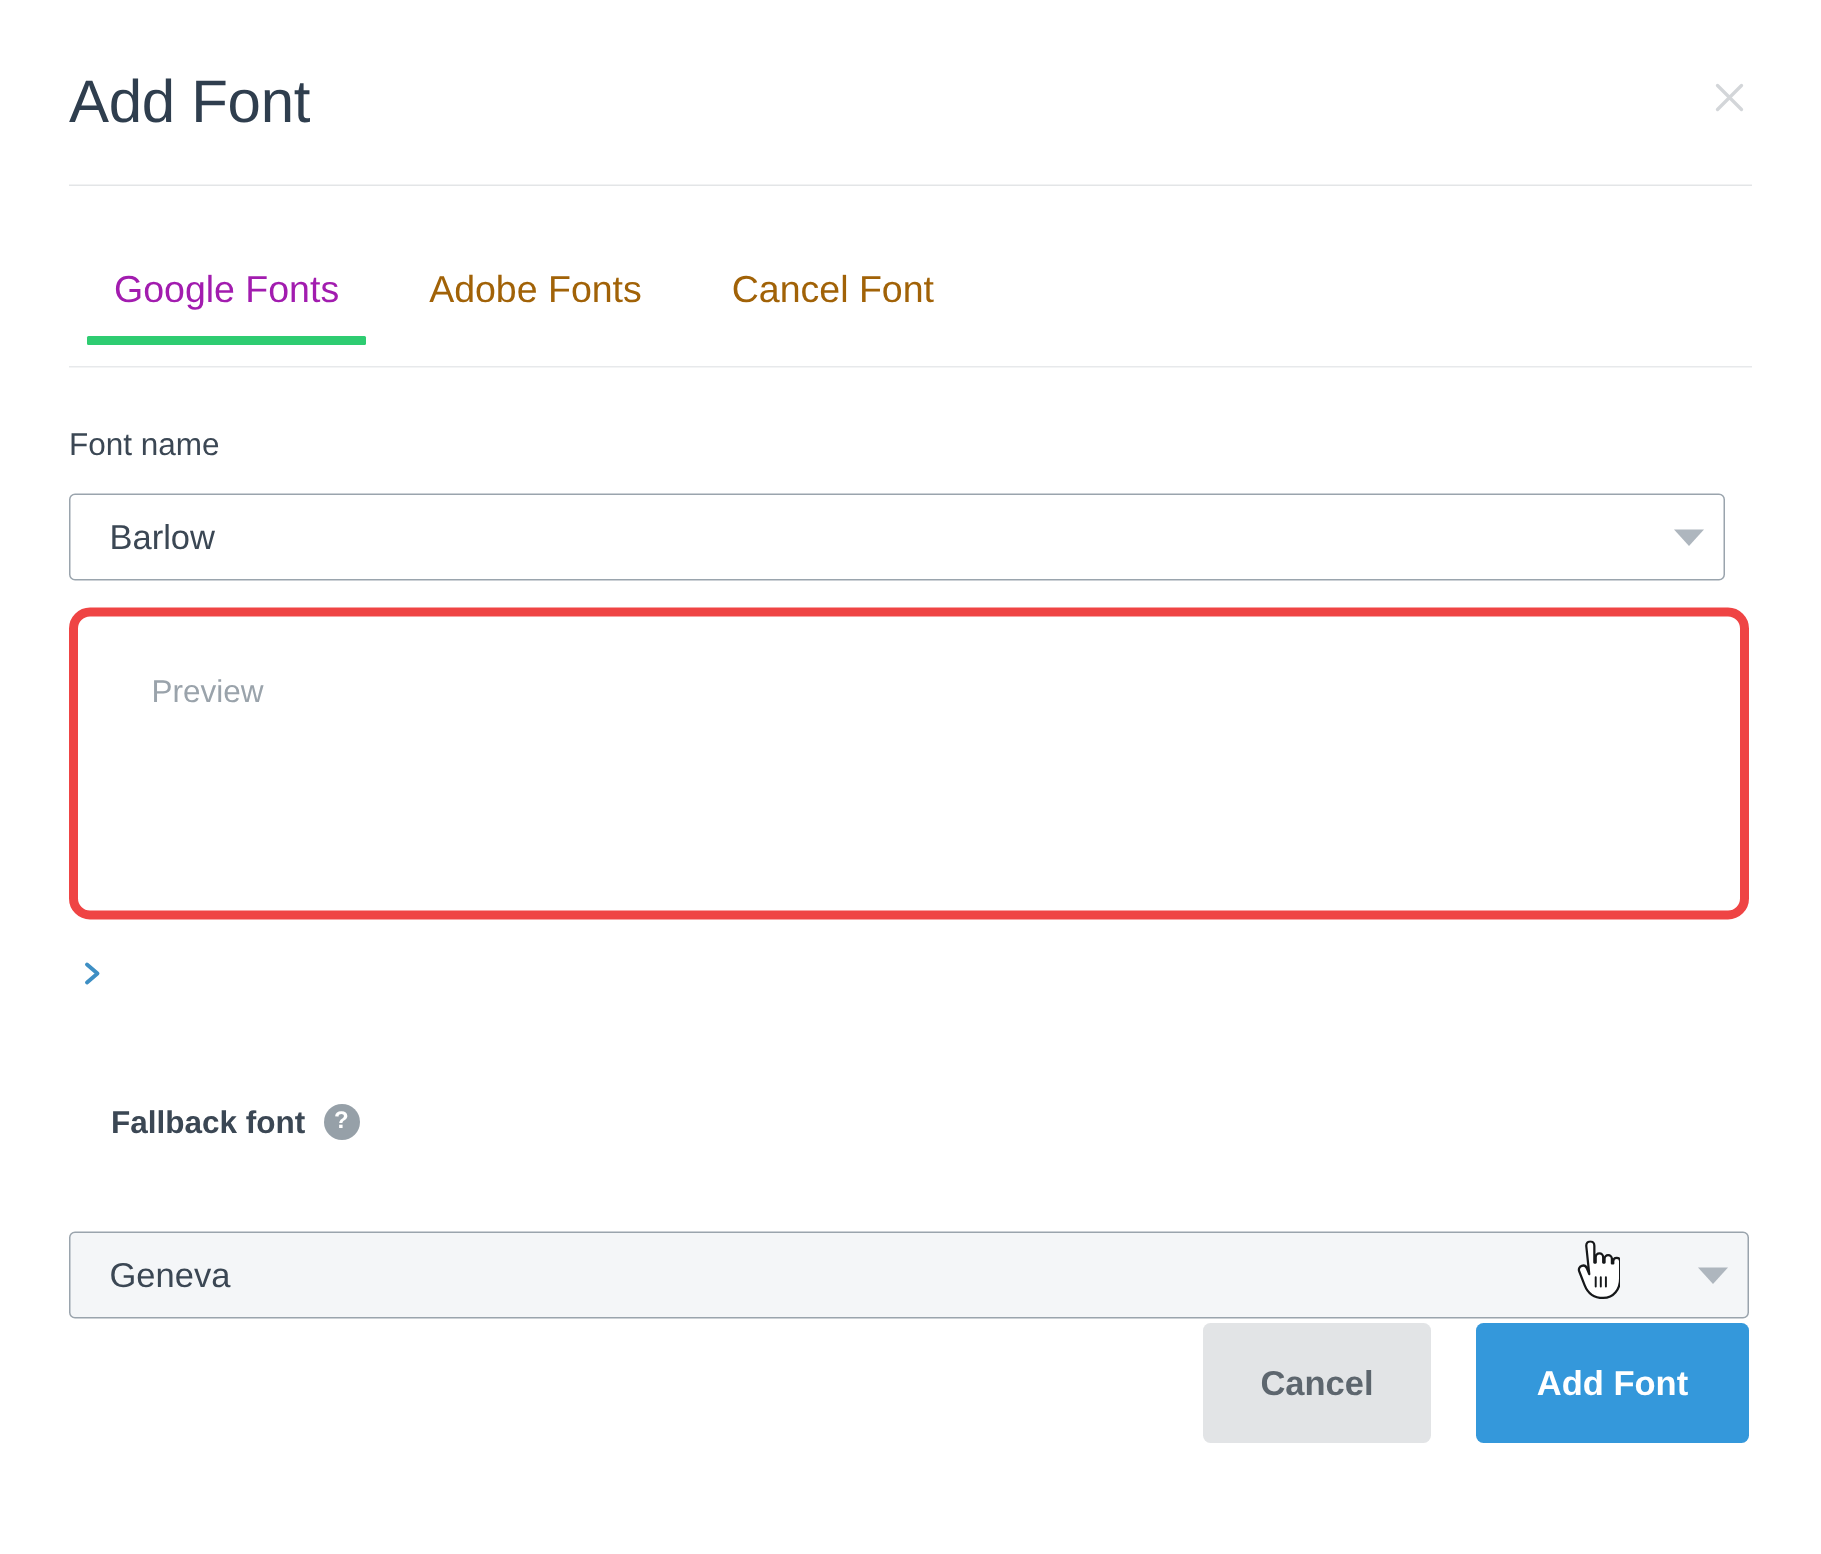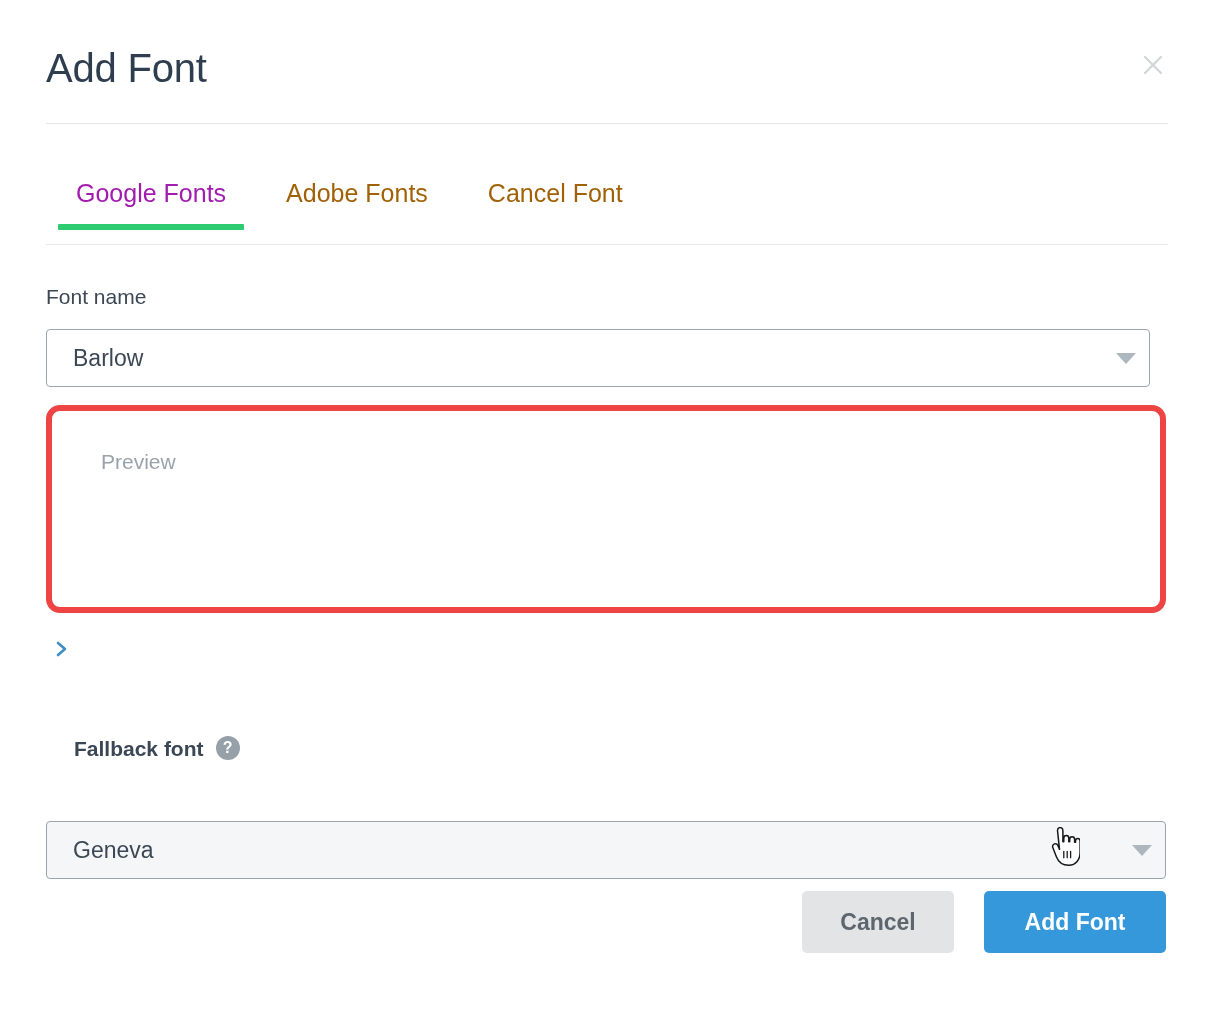--- a/index.html
+++ b/index.html
@@ -280,21 +280,21 @@
   }
   .btn {
     border: none;
     border-radius: 5px;
     font-size: 23px;
     font-weight: bold;
     font-family: inherit;
     cursor: pointer;
     line-height: 1;
     padding: 0 34px;
-    height: 62px;
+    height: 80px;
     display: flex;
     align-items: center;
     justify-content: center;
   }
   .btn-cancel {
     background: #e2e4e6;
     color: #5d666e;
     min-width: 152px;
   }
   .btn-primary {

